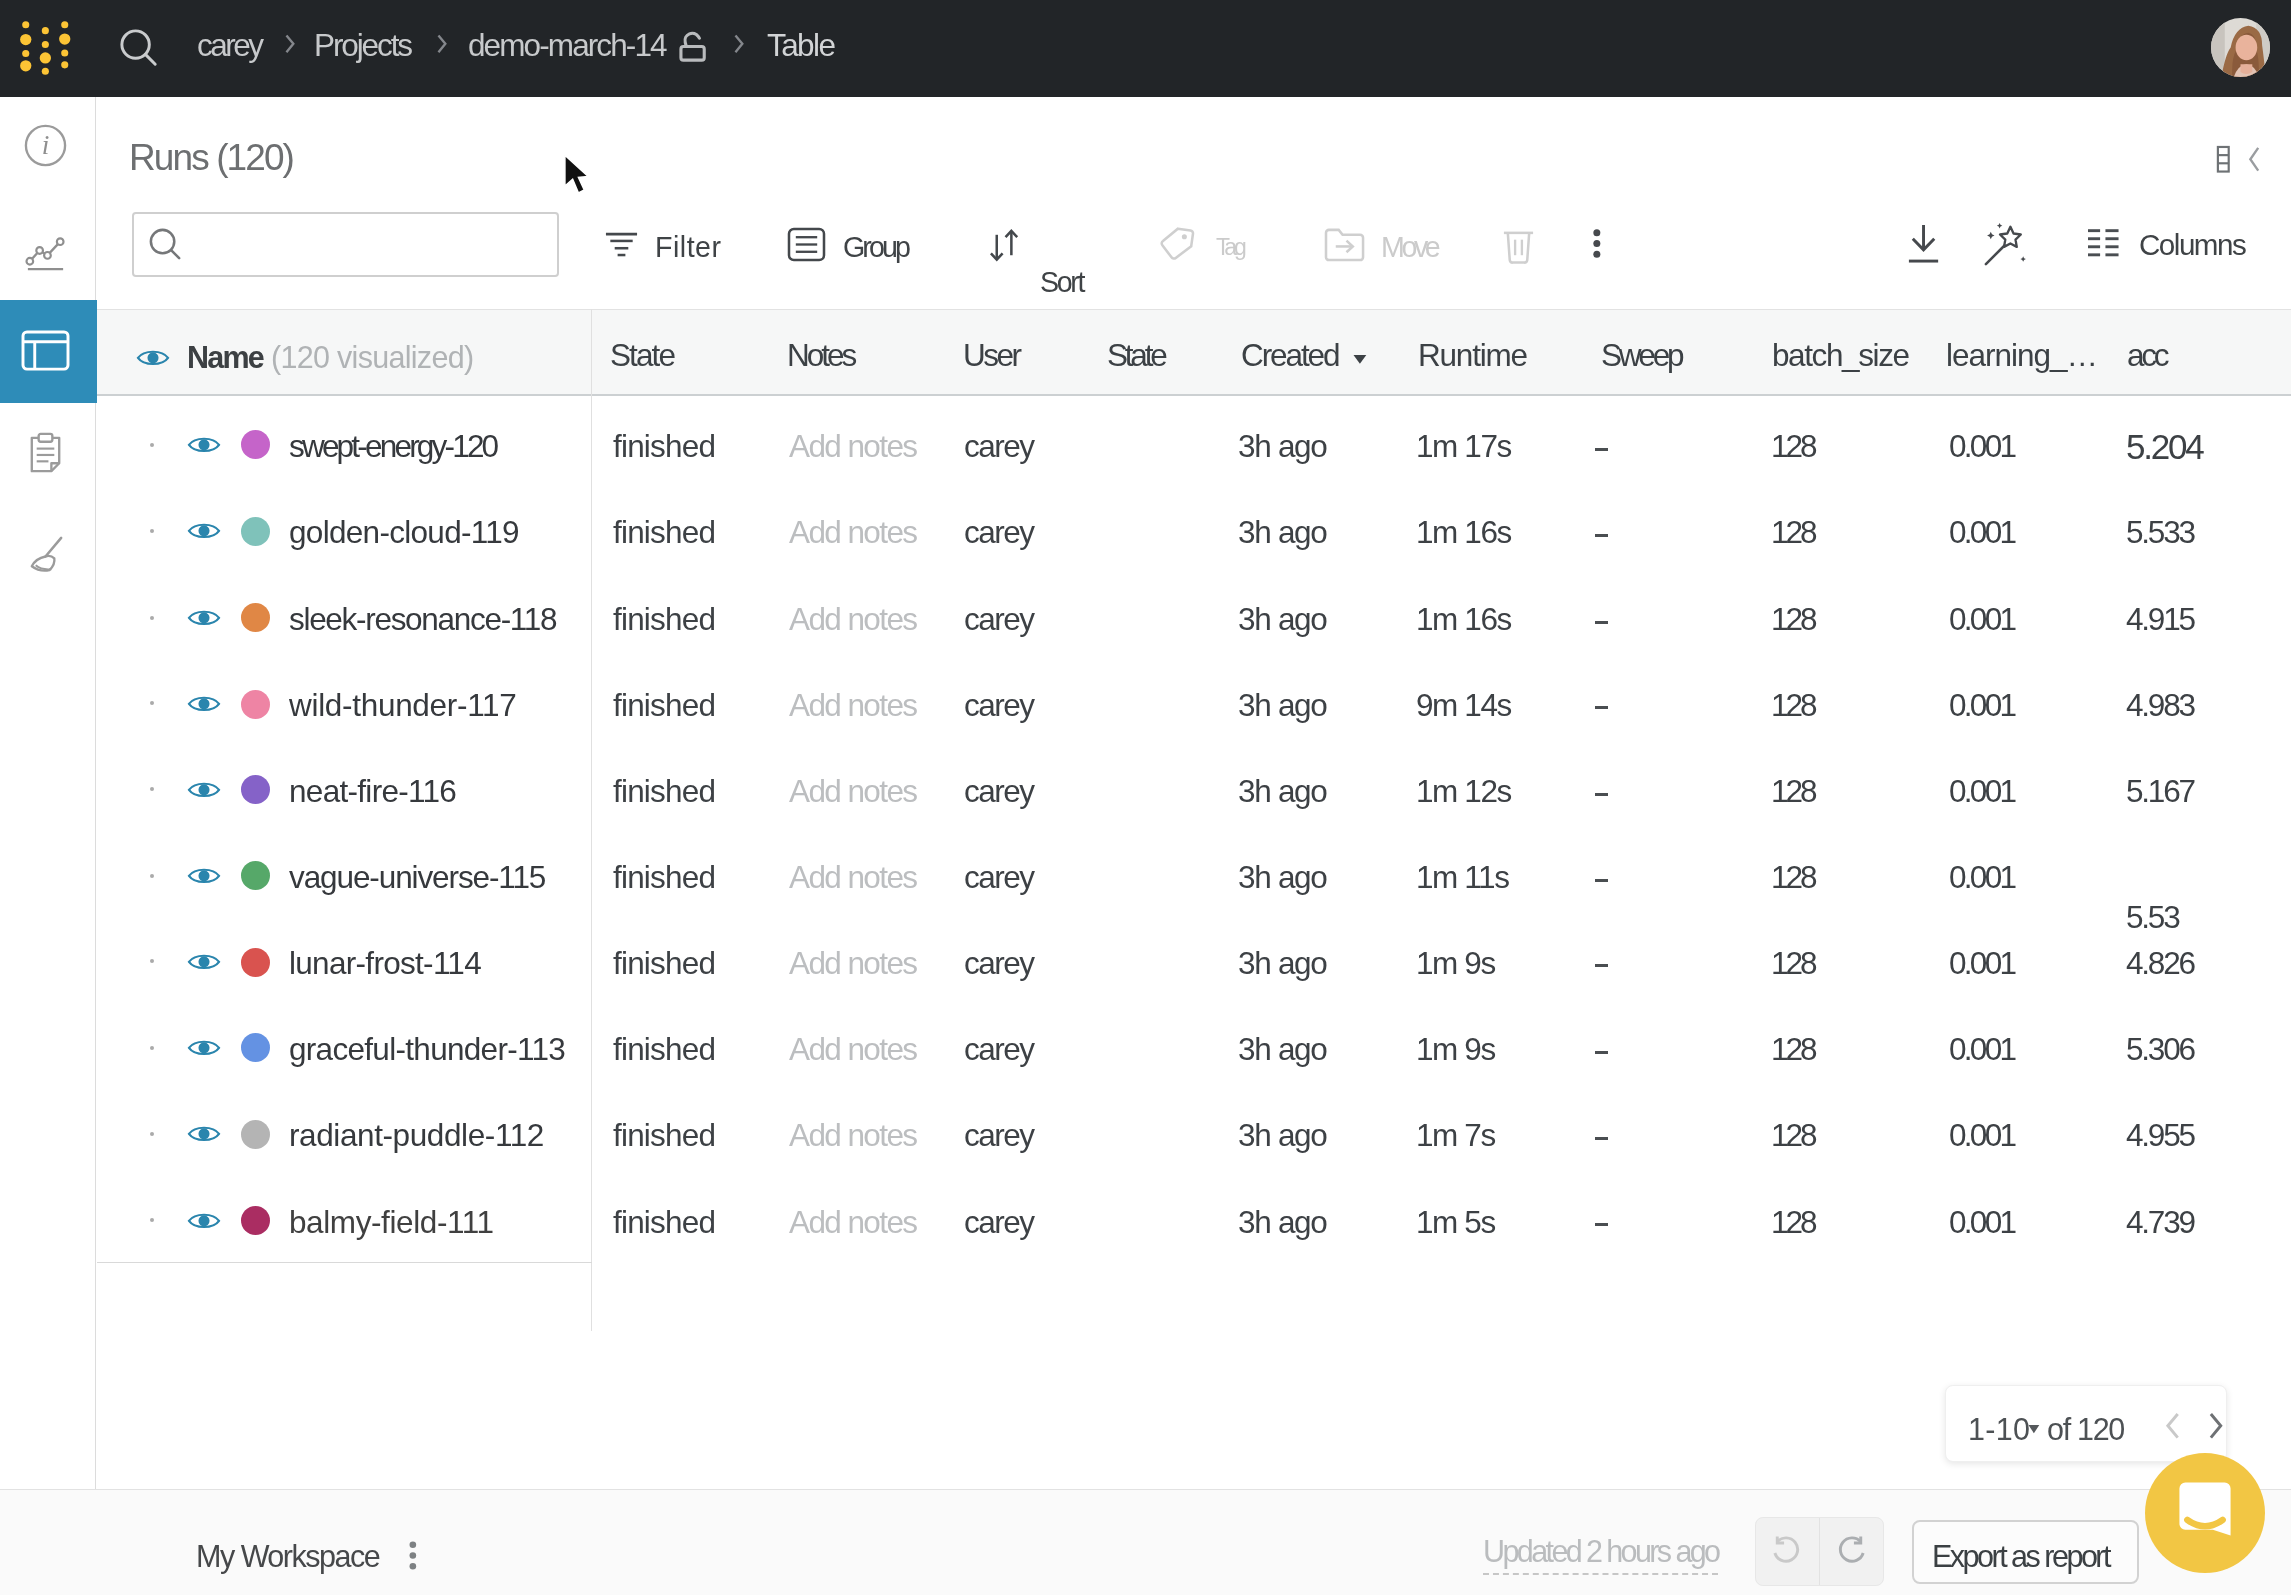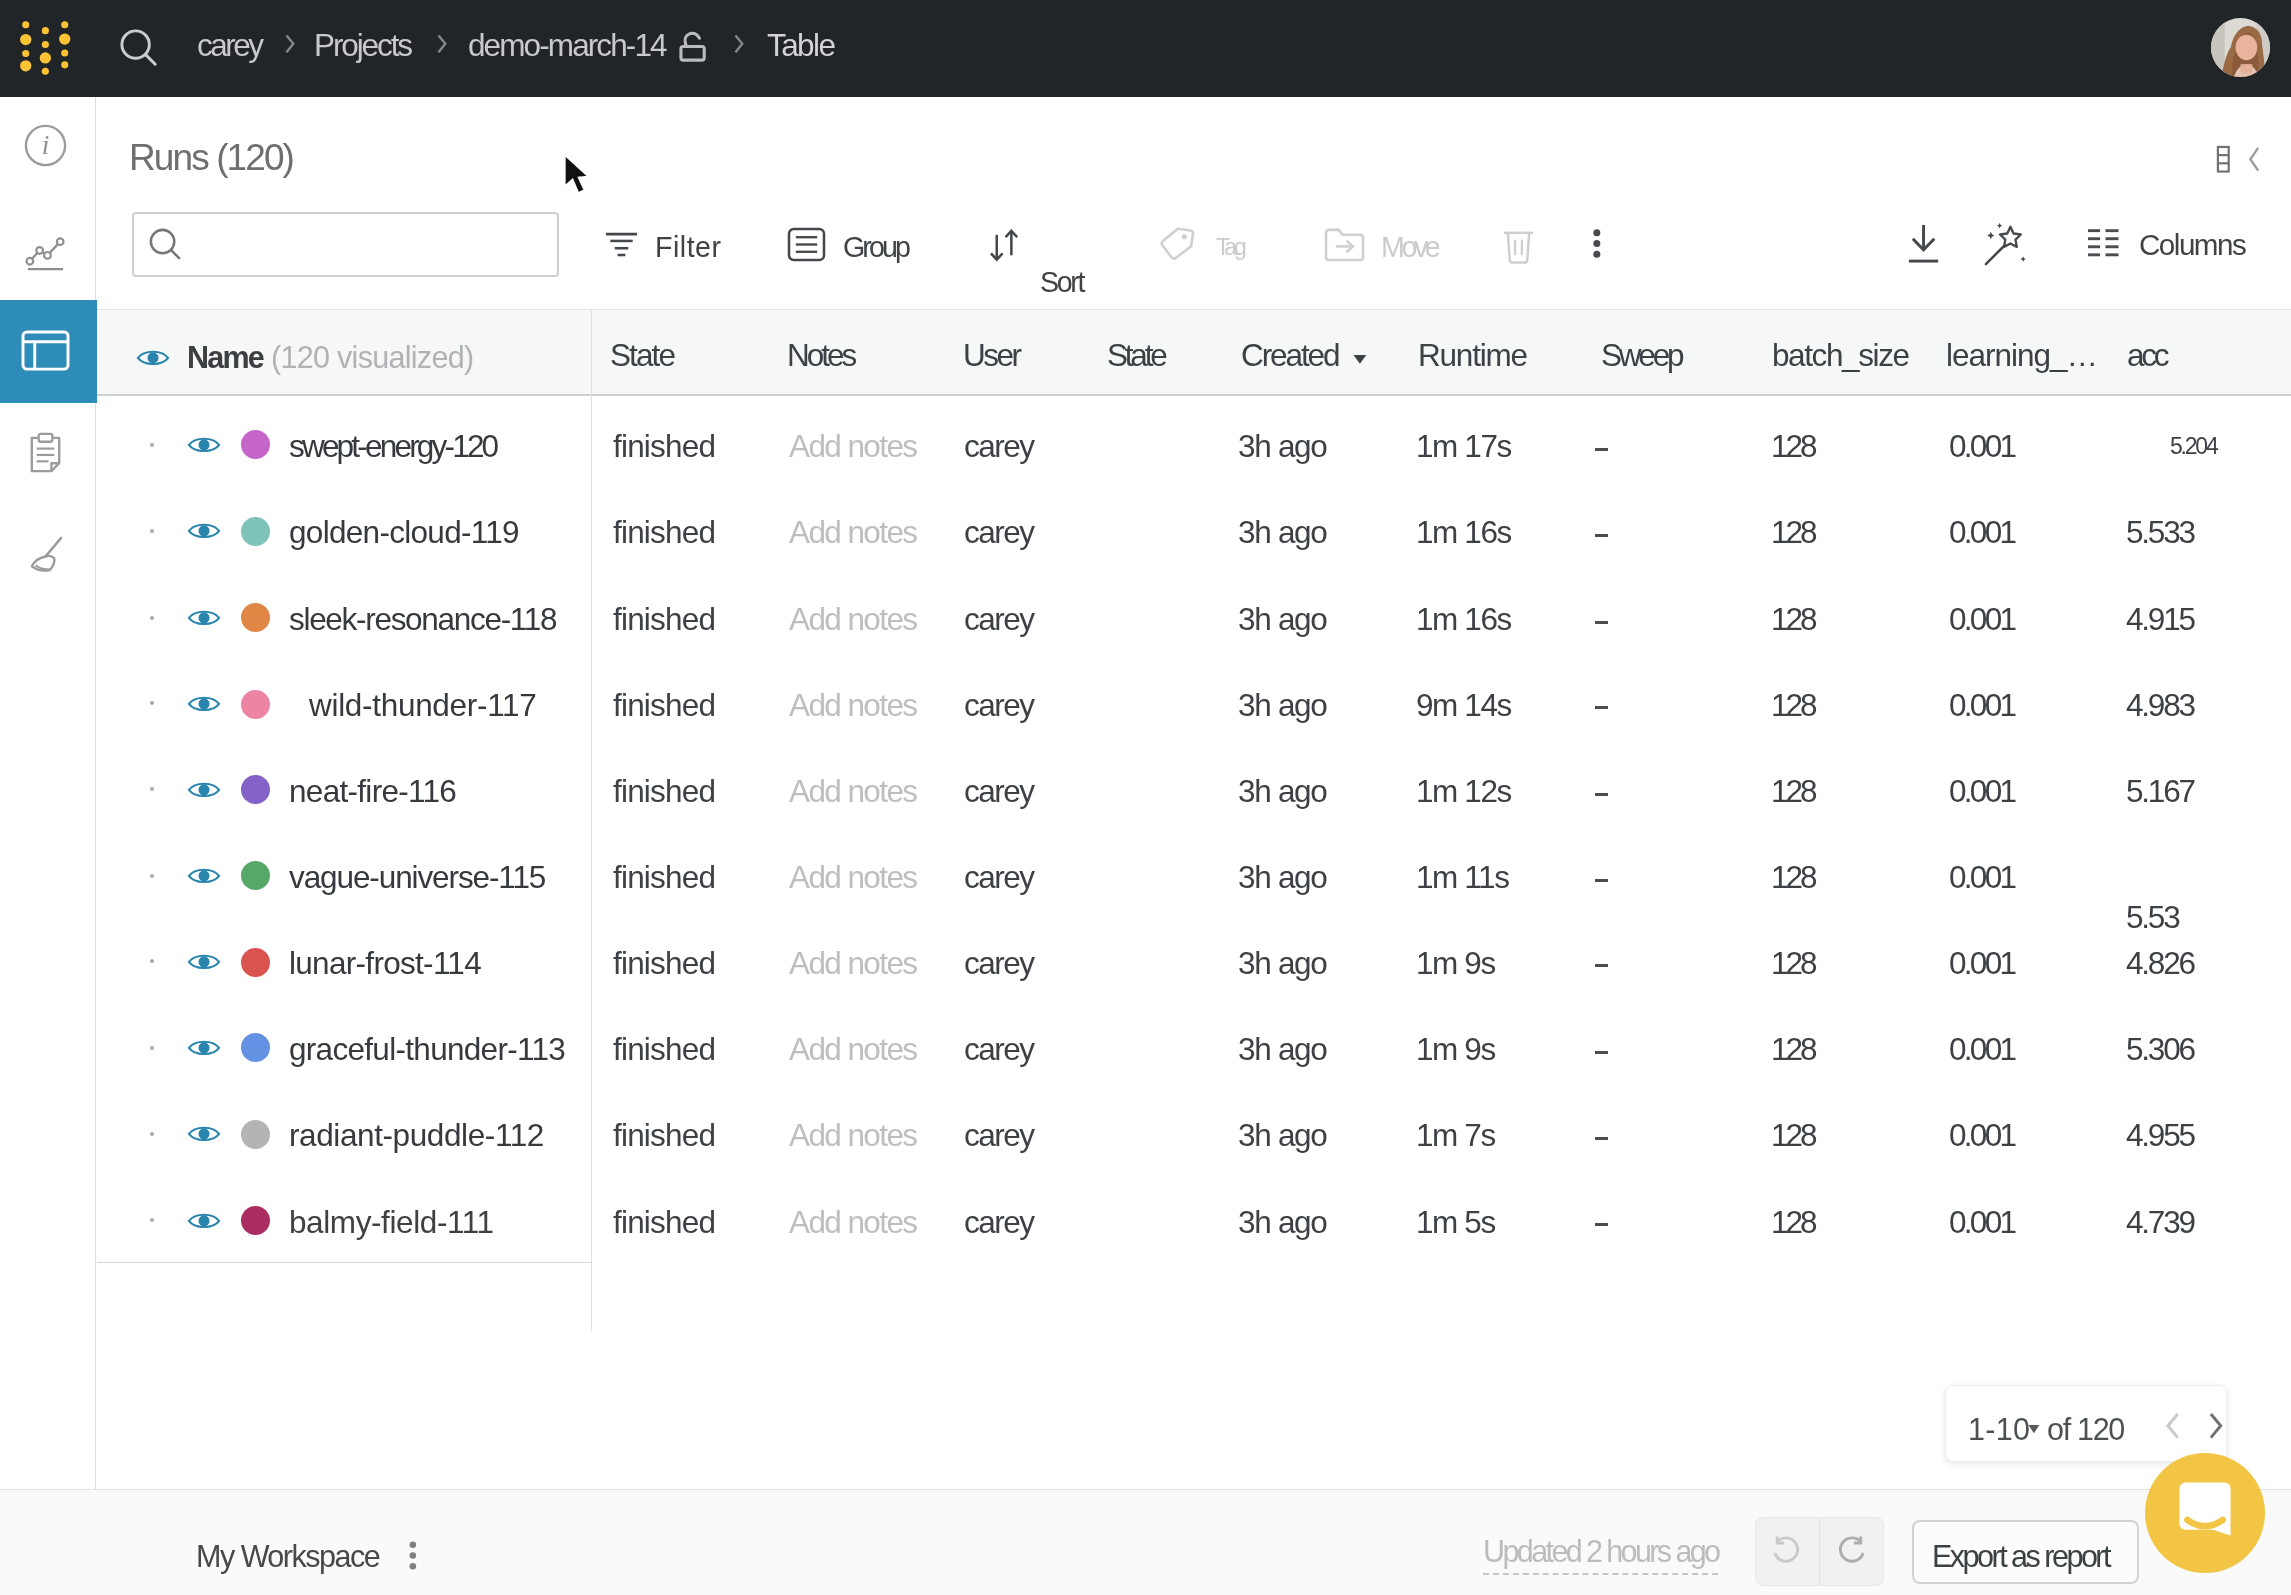--- a/index.html
+++ b/index.html
@@ -228,21 +228,21 @@
   <div class="abs" style="left:241px;top:430px;width:29px;height:29px;border-radius:50%;background:#c564c9;"></div>
   <div class="txt" style="left:289px;top:430px;line-height:33px;font-size:31.5px;letter-spacing:-2.8px;color:#36393d;">swept-energy-120</div>
   <div class="txt" style="left:613px;top:430px;line-height:33px;font-size:31.5px;letter-spacing:-0.8px;color:#3d4145;">finished</div>
   <div class="txt" style="left:789px;top:430px;line-height:33px;font-size:31.5px;letter-spacing:-1.6px;color:#bcbec0;">Add notes</div>
   <div class="txt" style="left:964px;top:430px;line-height:33px;font-size:31.5px;letter-spacing:-1.5px;color:#3d4145;">carey</div>
   <div class="txt" style="left:1238px;top:430px;line-height:33px;font-size:31.5px;letter-spacing:-1.3px;color:#3d4145;">3h ago</div>
   <div class="txt" style="left:1416px;top:430px;line-height:33px;font-size:31.5px;letter-spacing:-1.4px;color:#3d4145;">1m 17s</div>
   <div class="abs" style="left:1595px;top:448px;width:12.8px;height:3.3px;background:#4a4e51;"></div>
   <div class="txt" style="left:1771px;top:430px;line-height:33px;font-size:31.5px;letter-spacing:-3px;color:#3d4145;">128</div>
   <div class="txt" style="left:1949px;top:430px;line-height:33px;font-size:31.5px;letter-spacing:-2.7px;color:#3d4145;">0.001</div>
-  <div class="txt" style="left:2126px;top:430px;line-height:33px;font-size:23px;letter-spacing:-2.2px;color:#3d4145;margin-left:44px;">5.204</div>
+  <div class="txt" style="left:2126px;top:430px;line-height:33px;font-size:35px;letter-spacing:-2.2px;color:#3d4145;">5.204</div>
   <div class="abs" style="left:150px;top:529px;width:4.3px;height:4.3px;border-radius:50%;background:#aaaaaa;"></div>
   <svg class="abs" style="left:187px;top:520px;" width="34" height="21.7" viewBox="0 0 35 22">
     <path d="M2 11 C8 2.6, 27 2.6, 33 11 C27 19.4, 8 19.4, 2 11 Z" fill="none" stroke="#2a85ad" stroke-width="2.2"></path>
     <circle cx="17.5" cy="11" r="5.7" fill="#2a85ad"></circle>
   </svg>
   <div class="abs" style="left:241px;top:517px;width:29px;height:29px;border-radius:50%;background:#7fc2ba;"></div>
   <div class="txt" style="left:289px;top:516px;line-height:33px;font-size:31.5px;letter-spacing:-0.7px;color:#36393d;">golden-cloud-119</div>
   <div class="txt" style="left:613px;top:516px;line-height:33px;font-size:31.5px;letter-spacing:-0.8px;color:#3d4145;">finished</div>
   <div class="txt" style="left:789px;top:516px;line-height:33px;font-size:31.5px;letter-spacing:-1.6px;color:#bcbec0;">Add notes</div>
   <div class="txt" style="left:964px;top:516px;line-height:33px;font-size:31.5px;letter-spacing:-1.5px;color:#3d4145;">carey</div>
@@ -267,21 +267,21 @@
   <div class="abs" style="left:1595px;top:621px;width:12.8px;height:3.3px;background:#4a4e51;"></div>
   <div class="txt" style="left:1771px;top:603px;line-height:33px;font-size:31.5px;letter-spacing:-3px;color:#3d4145;">128</div>
   <div class="txt" style="left:1949px;top:603px;line-height:33px;font-size:31.5px;letter-spacing:-2.7px;color:#3d4145;">0.001</div>
   <div class="txt" style="left:2126px;top:603px;line-height:33px;font-size:31.5px;letter-spacing:-2.2px;color:#3d4145;">4.915</div>
   <div class="abs" style="left:150px;top:701px;width:4.3px;height:4.3px;border-radius:50%;background:#aaaaaa;"></div>
   <svg class="abs" style="left:187px;top:693px;" width="34" height="21.7" viewBox="0 0 35 22">
     <path d="M2 11 C8 2.6, 27 2.6, 33 11 C27 19.4, 8 19.4, 2 11 Z" fill="none" stroke="#2a85ad" stroke-width="2.2"></path>
     <circle cx="17.5" cy="11" r="5.7" fill="#2a85ad"></circle>
   </svg>
   <div class="abs" style="left:241px;top:690px;width:29px;height:29px;border-radius:50%;background:#ee84a4;"></div>
-  <div class="txt" style="left:289px;top:689px;line-height:33px;font-size:31.5px;letter-spacing:-0.3px;color:#36393d;margin-left:20px;">wild-thunder-117</div>
+  <div class="txt" style="left:289px;top:689px;line-height:33px;font-size:31.5px;letter-spacing:-0.3px;color:#36393d;">wild-thunder-117</div>
   <div class="txt" style="left:613px;top:689px;line-height:33px;font-size:31.5px;letter-spacing:-0.8px;color:#3d4145;">finished</div>
   <div class="txt" style="left:789px;top:689px;line-height:33px;font-size:31.5px;letter-spacing:-1.6px;color:#bcbec0;">Add notes</div>
   <div class="txt" style="left:964px;top:689px;line-height:33px;font-size:31.5px;letter-spacing:-1.5px;color:#3d4145;">carey</div>
   <div class="txt" style="left:1238px;top:689px;line-height:33px;font-size:31.5px;letter-spacing:-1.3px;color:#3d4145;">3h ago</div>
   <div class="txt" style="left:1416px;top:689px;line-height:33px;font-size:31.5px;letter-spacing:-1.4px;color:#3d4145;">9m 14s</div>
   <div class="abs" style="left:1595px;top:706px;width:12.8px;height:3.3px;background:#4a4e51;"></div>
   <div class="txt" style="left:1771px;top:689px;line-height:33px;font-size:31.5px;letter-spacing:-3px;color:#3d4145;">128</div>
   <div class="txt" style="left:1949px;top:689px;line-height:33px;font-size:31.5px;letter-spacing:-2.7px;color:#3d4145;">0.001</div>
   <div class="txt" style="left:2126px;top:689px;line-height:33px;font-size:31.5px;letter-spacing:-2.2px;color:#3d4145;">4.983</div>
   <div class="abs" style="left:150px;top:787px;width:4.3px;height:4.3px;border-radius:50%;background:#aaaaaa;"></div>

